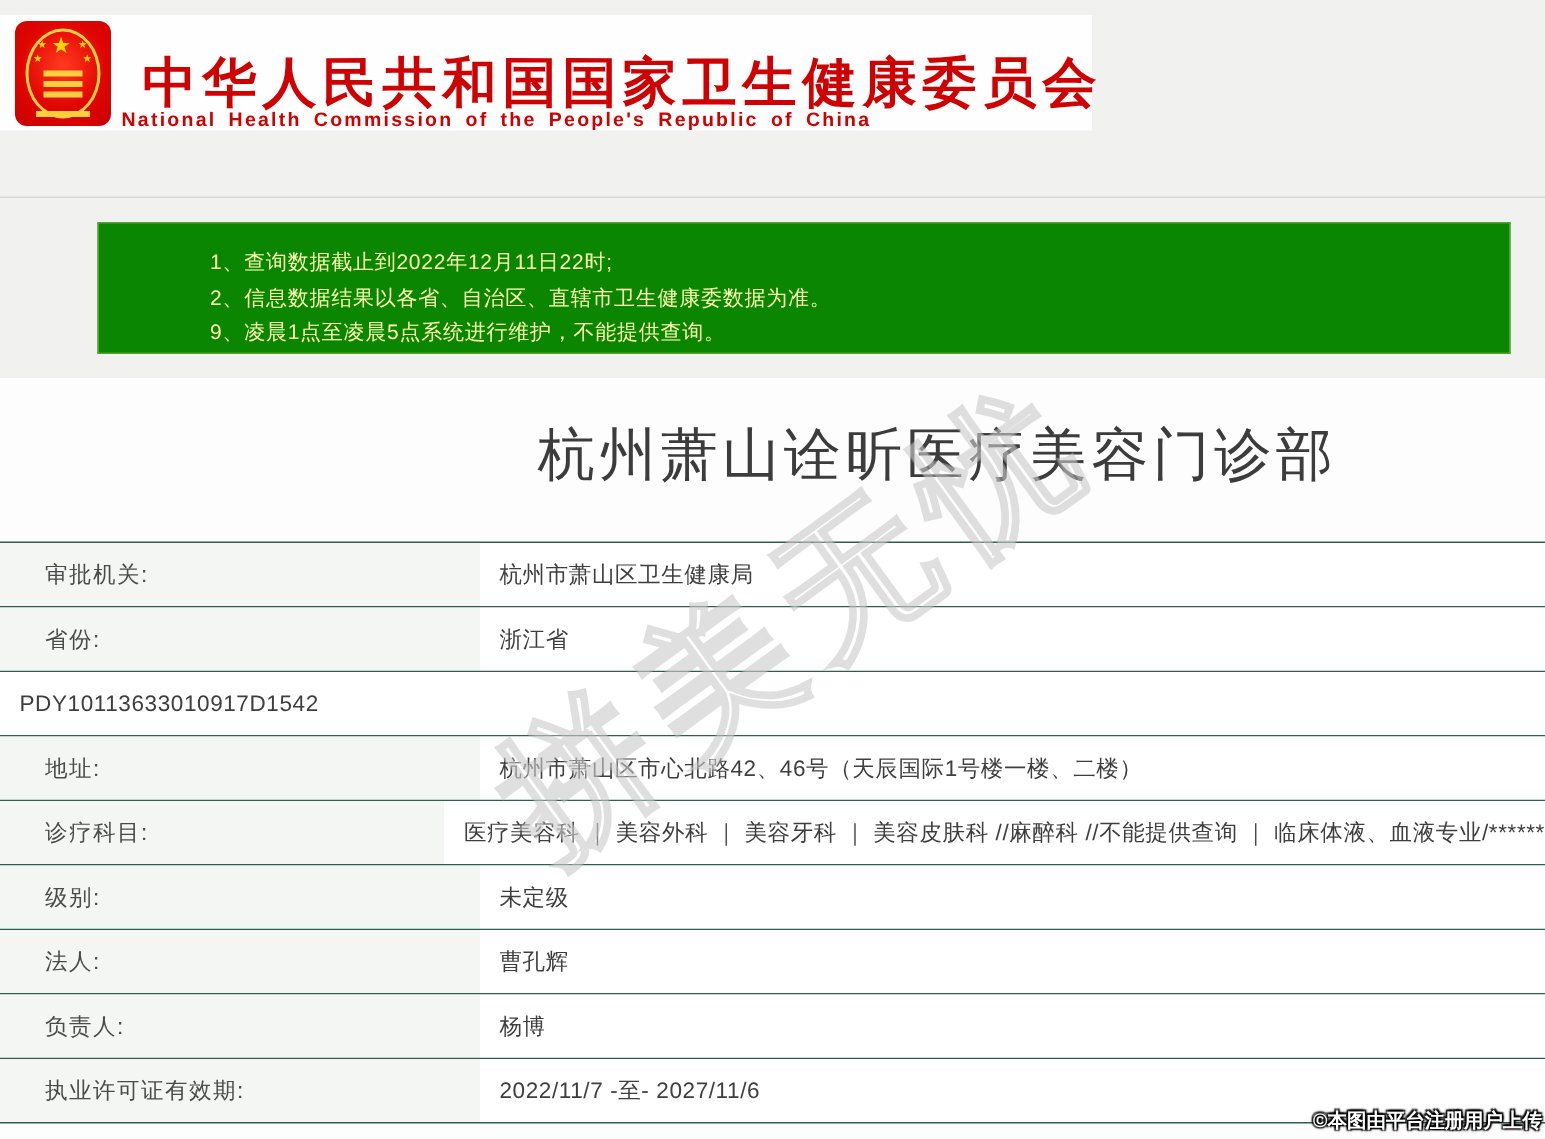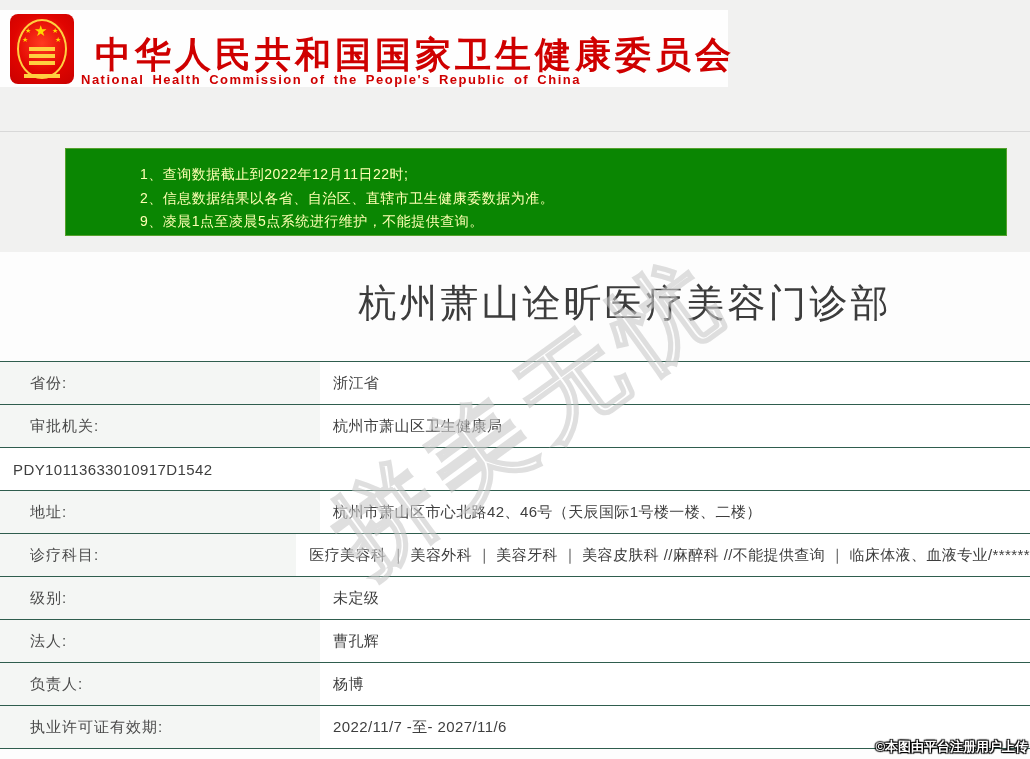--- a/index.html
+++ b/index.html
@@ -137,26 +137,26 @@
     <div class="notice-line">2、信息数据结果以各省、自治区、直辖市卫生健康委数据为准。</div>
     <div class="notice-line">9、凌晨1点至凌晨5点系统进行维护，不能提供查询。</div>
   </div>
 
 <div class="content"></div>
 
 <div class="detail-title">杭州萧山诠昕医疗美容门诊部</div>
 
 <div class="detail-table">
     <div class="trow">
+      <div class="tlabel">审批机关:</div>
+      <div class="tvalue">杭州市萧山区卫生健康局</div>
+    </div>
+    <div class="trow">
       <div class="tlabel">省份:</div>
       <div class="tvalue">浙江省</div>
-    </div>
-    <div class="trow">
-      <div class="tlabel">审批机关:</div>
-      <div class="tvalue">杭州市萧山区卫生健康局</div>
     </div>
     <div class="trow">
       <div class="tvalue">PDY10113633010917D1542</div>
     </div>
     <div class="trow">
       <div class="tlabel">地址:</div>
       <div class="tvalue">杭州市萧山区市心北路42、46号（天辰国际1号楼一楼、二楼）</div>
     </div>
     <div class="trow">
       <div class="tlabel">诊疗科目:</div>

